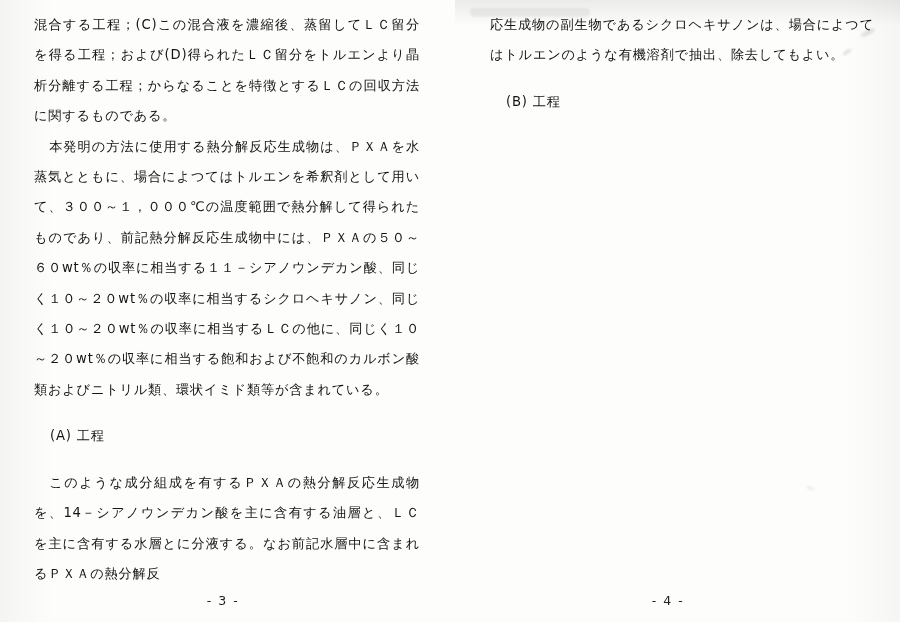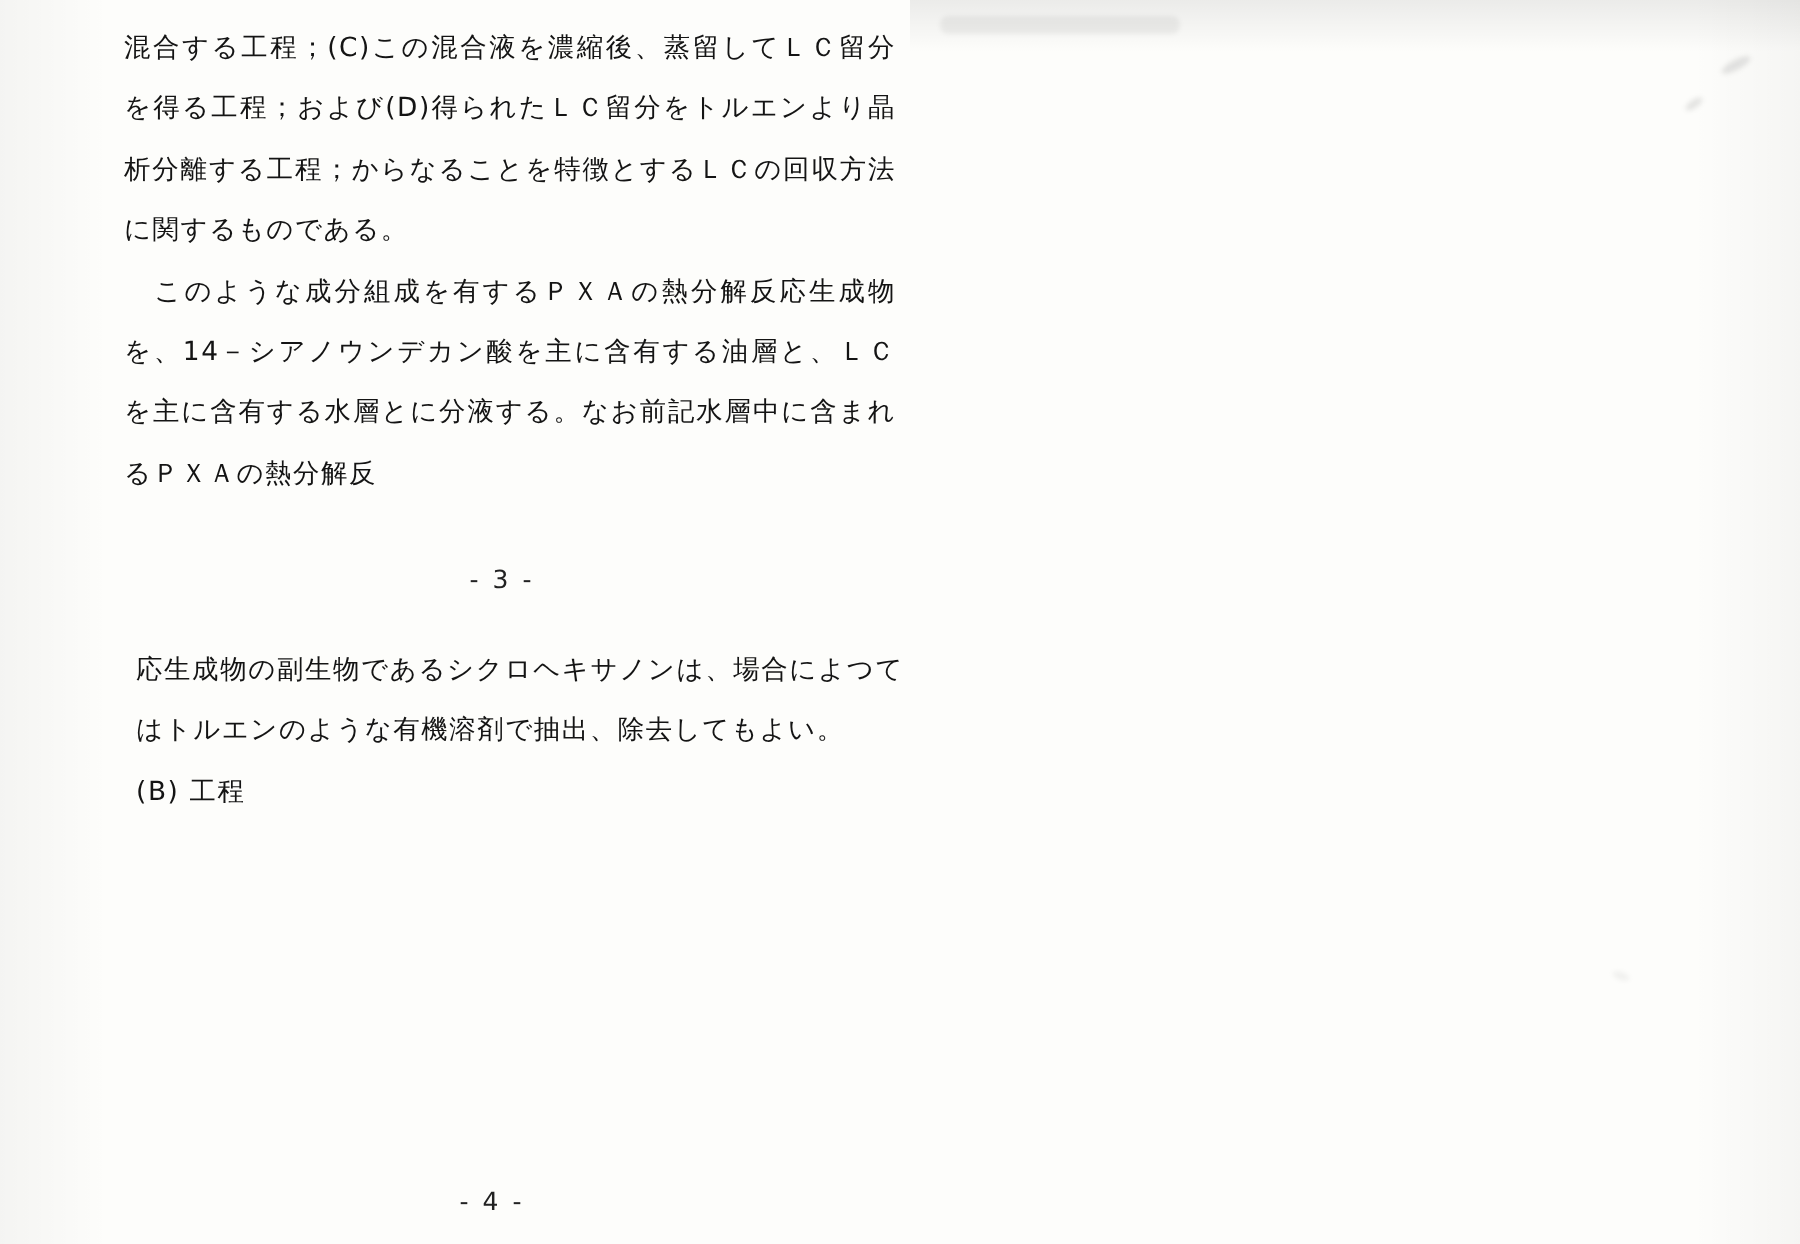--- a/index.html
+++ b/index.html
@@ -16,22 +16,21 @@
     position: relative;
   }
   
   .page {
     position: absolute;
     inset: 0;
     background:
       linear-gradient(90deg, rgba(0,0,0,0.035) 0%, rgba(0,0,0,0.0) 6%, rgba(0,0,0,0.0) 94%, rgba(0,0,0,0.03) 100%),
       #fdfdfb;
     display: flex;
-    flex-direction: column;
-    padding-left: 28px;
+    flex-direction: row;
   }
   .column {
     position: relative;
     box-sizing: border-box;
     width: 450px;
     height: 622px;
     padding: 10px 30px 0 34px;
   }
   .col-right {
     padding-left: 40px;
@@ -47,21 +46,21 @@
   }
   p.para {
     margin: 0;
     text-indent: 0;
     white-space: normal;
   }
   p.indent {
     text-indent: 1.15em;
   }
   .heading {
-    margin: 0;
+    margin: 16px;
     font-size: 13.2px;
     line-height: 30.4px;
     letter-spacing: 0.8px;
   }
   .page-number {
     position: absolute;
     bottom: 14px;
     left: 0;
     right: 0;
     text-align: center;
@@ -92,20 +91,22 @@
   }
 </style>
 </head>
 <body>
 
 <div class="page">
 
   <div class="column col-left">
     <div class="body-text">
       <p class="para">混合する工程；(C)この混合液を濃縮後、蒸留してＬＣ留分を得る工程；および(D)得られたＬＣ留分をトルエンより晶析分離する工程；からなることを特徴とするＬＣの回収方法に関するものである。</p>
+      <p class="para indent">本発明の方法に使用する熱分解反応生成物は、ＰＸＡを水蒸気とともに、場合によつてはトルエンを希釈剤として用いて、３００～１，０００℃の温度範囲で熱分解して得られたものであり、前記熱分解反応生成物中には、ＰＸＡの５０～６０wt％の収率に相当する１１－シアノウンデカン酸、同じく１０～２０wt％の収率に相当するシクロヘキサノン、同じく１０～２０wt％の収率に相当するＬＣの他に、同じく１０～２０wt％の収率に相当する飽和および不飽和のカルボン酸類およびニトリル類、環状イミド類等が含まれている。</p>
+      <p class="heading">(A) 工程</p>
       <p class="para indent">このような成分組成を有するＰＸＡの熱分解反応生成物を、14－シアノウンデカン酸を主に含有する油層と、ＬＣを主に含有する水層とに分液する。なお前記水層中に含まれるＰＸＡの熱分解反</p>
     </div>
     <div class="page-number">- 3 -</div>
   </div>
 
   <div class="column col-right">
     <div class="body-text">
       <p class="para">応生成物の副生物であるシクロヘキサノンは、場合によつてはトルエンのような有機溶剤で抽出、除去してもよい。</p>
       <p class="heading">(B) 工程</p>
     </div>

